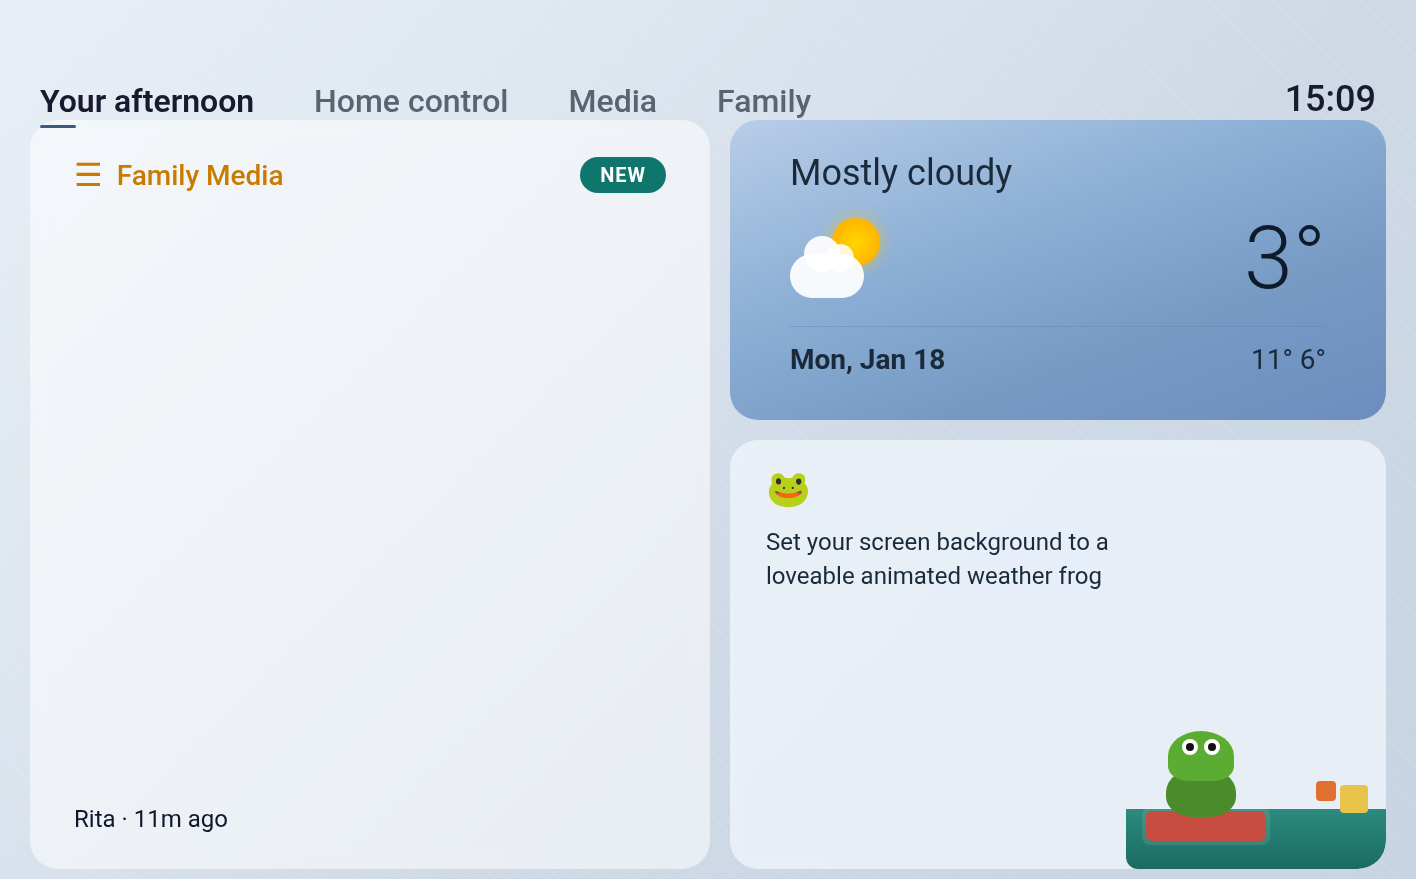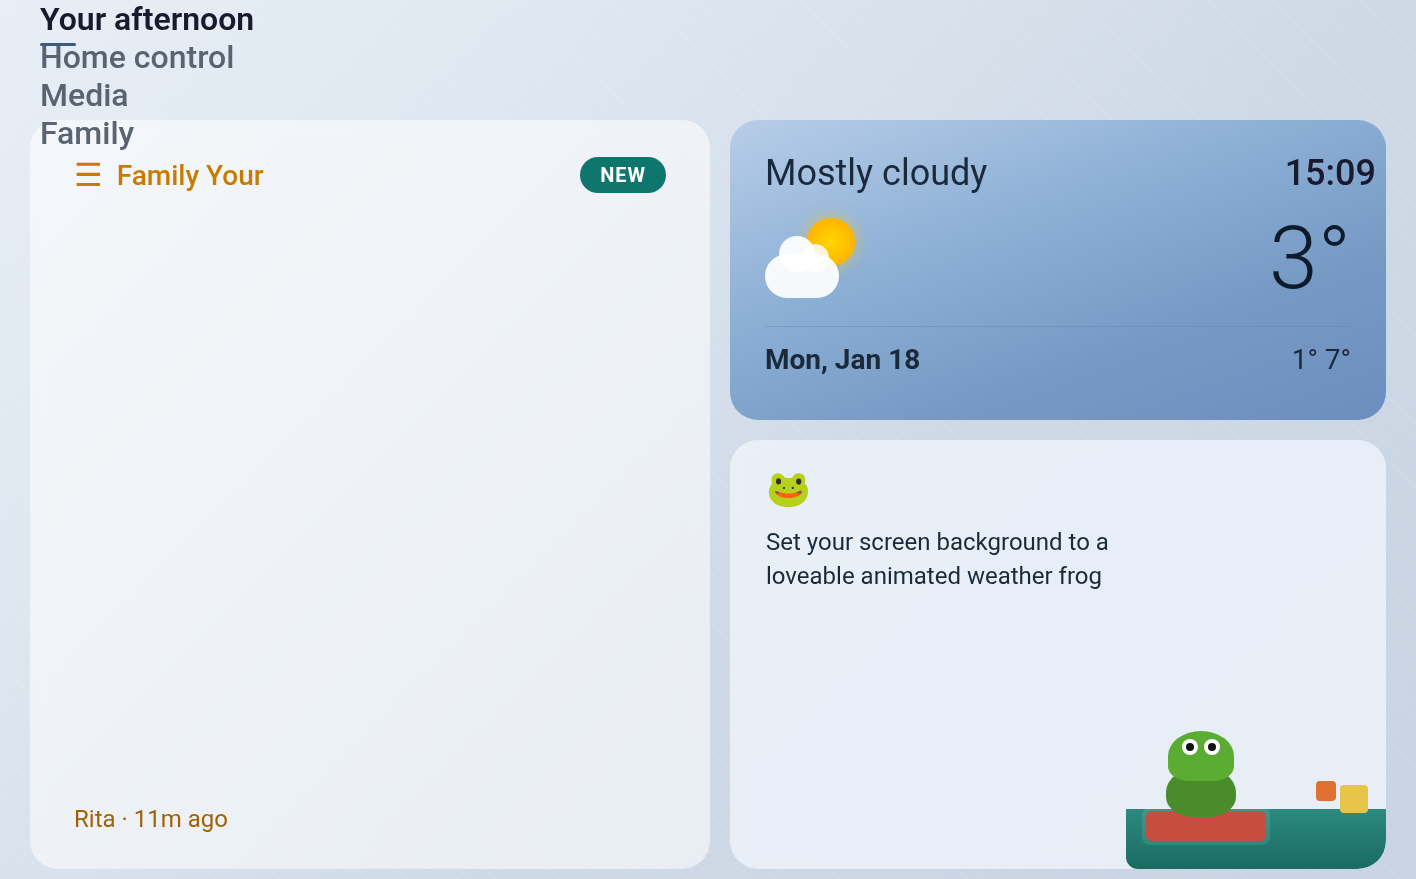--- a/index.html
+++ b/index.html
@@ -27,24 +27,23 @@
       );
       pointer-events: none;
       z-index: 0;
     }
 
     
     .top-nav {
       position: relative;
       z-index: 10;
       display: flex;
-      align-items: flex-start;
+      align-items: flex-end;
       padding: 0 40px;
       height: 120px;
-      flex-direction: column;
     }
 
     .nav-item {
       font-size: 32px;
       font-weight: 500;
       color: #5a6470;
       margin-right: 60px;
       cursor: pointer;
       position: relative;
       white-space: nowrap;
@@ -129,37 +128,37 @@
       font-weight: 500;
       color: #c97b00;
       line-height: 1.15;
       flex: 1;
       display: flex;
       align-items: center;
     }
 
     .note-footer {
       font-size: 24px;
-      color: #a16207;
+      color: #0f172a;
       font-weight: 400;
     }
 
     
     .right-panel {
       flex: 1;
       display: flex;
       flex-direction: column;
       gap: 20px;
     }
 
     
     .weather-card {
       background: linear-gradient(160deg, #b8cde8 0%, #8aaed4 40%, #7699c4 70%, #6b8ebf 100%);
       border-radius: 28px;
-      padding: 32px 35px;
+      padding: 32px 60px;
       flex: 0 0 auto;
       min-height: 300px;
     }
 
     .weather-condition {
       font-size: 36px;
       font-weight: 400;
       color: #1a2a3a;
       margin-bottom: 20px;
     }
@@ -416,42 +415,42 @@
   <div class="nav-item">Family</div>
   <div class="nav-time">15:09</div>
 </nav>
 
 <div class="main-content">
 
   <div class="left-panel">
     <div>
       <div class="family-note-header">
         <span class="note-icon">☰</span>
-        <span class="family-note-title">Family Your</span>
+        <span class="family-note-title">Family Media</span>
         <span class="new-badge">NEW</span>
       </div>
     </div>
     <div class="note-footer">Rita · 11m ago</div>
   </div>
 
   <div class="right-panel">
 
     <div class="weather-card">
       <div class="weather-condition">Mostly cloudy</div>
       <div class="weather-main">
         <div class="weather-icon-wrapper">
           <div class="weather-sun"></div>
           <div class="weather-cloud"></div>
         </div>
         <div class="weather-temp">3°</div>
       </div>
       <hr class="weather-divider">
       <div class="weather-forecast-row">
         <span class="weather-date">Mon, Jan 18</span>
-        <span class="weather-range">1° 7°</span>
+        <span class="weather-range">11° 6°</span>
       </div>
     </div>
 
     <div class="promo-card">
       <div class="promo-frog-top">🐸</div>
       <div class="promo-text">Set your screen background to a loveable animated weather frog</div>
 
       <div class="frog-illustration">
         <div class="frog-scene">
           <div class="frog-water"></div>

